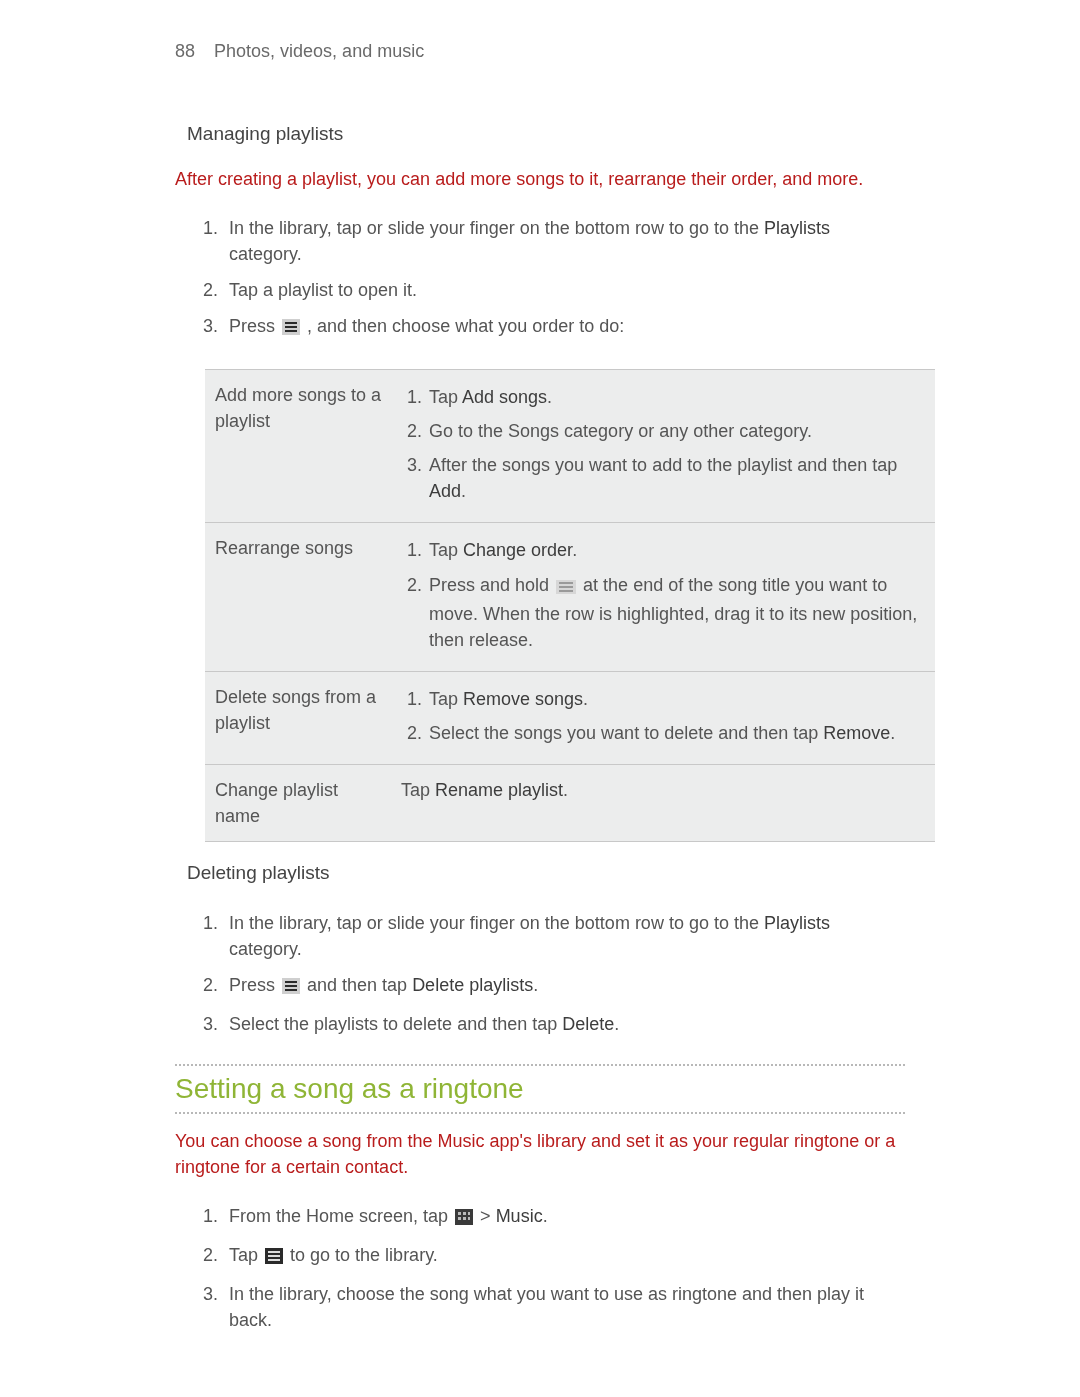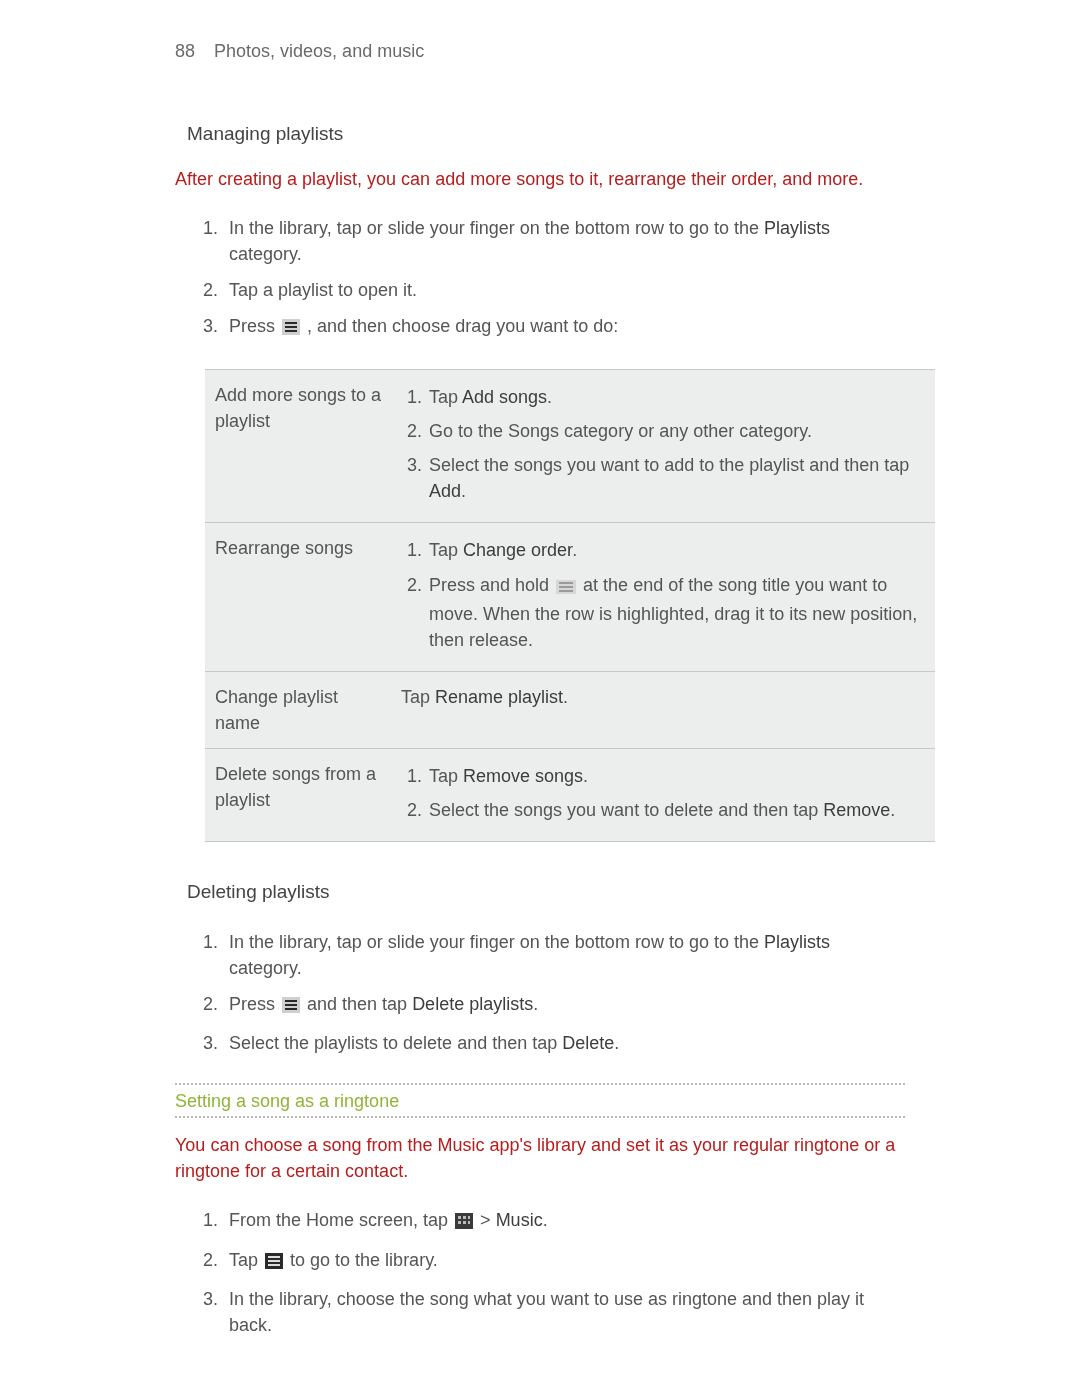--- a/index.html
+++ b/index.html
@@ -39,40 +39,40 @@
   .bold { color: #3d3d3d; font-weight: 400; }
   .icon {
     display: inline-block;
     vertical-align: -3px;
     margin: 0 2px;
   }
 
   table.opts {
     width: 100%;
     border-collapse: collapse;
-    margin: 8px 0 36px 30px;
+    margin: 8px 0 17px 30px;
   }
   table.opts td {
     border-top: 1px solid #c8c8c8;
     border-bottom: 1px solid #c8c8c8;
     padding: 12px 10px 12px 6px;
     vertical-align: top;
     background: #eceded;
     color: #555;
   }
   table.opts td.label { width: 190px; padding-left: 10px; }
   table.opts ol {
     list-style: decimal;
     margin-left: 26px;
   }
   table.opts ol li { padding: 2px 0 6px 2px; }
 
   .section-title {
     color: #8fb536;
-    font-size: 18px;
+    font-size: 28px;
     border-top: 2px dotted #b8b8b8;
     border-bottom: 2px dotted #b8b8b8;
     padding: 3px 0 2px 0;
     margin: 18px 0 14px 0;
     font-weight: 400;
   }
 </style>
 </head>
 <body>
 
@@ -92,33 +92,33 @@
   <li>
     <span>Press </span>
     <span class="icon">
       <svg width="18" height="16">
           <rect x="0" y="0" width="18" height="16" fill="#cfcfcf"></rect>
           <rect x="3" y="3" width="12" height="2" fill="#2a2a2a"></rect>
           <rect x="3" y="7" width="12" height="2" fill="#2a2a2a"></rect>
           <rect x="3" y="11" width="12" height="2" fill="#2a2a2a"></rect>
         </svg>
     </span>
-    <span> , and then choose drag you want to do:</span>
+    <span> , and then choose what you order to do:</span>
   </li>
 </ol>
 
 <table class="opts">
   <tbody>
       <tr>
     <td class="label">Add more songs to a playlist</td>
     <td>
       <ol>
         <li><span>Tap </span><span class="bold">Add songs</span><span>.</span></li>
         <li>Go to the Songs category or any other category.</li>
-        <li><span>Select the songs you want to add to the playlist and then tap </span><span class="bold">Add</span><span>.</span></li>
+        <li><span>After the songs you want to add to the playlist and then tap </span><span class="bold">Add</span><span>.</span></li>
       </ol>
     </td>
   </tr>
   <tr>
     <td class="label">Rearrange songs</td>
     <td>
       <ol>
         <li><span>Tap </span><span class="bold">Change order</span><span>.</span></li>
         <li>
           <span>Press and hold </span>
@@ -129,32 +129,32 @@
                   <rect x="3" y="6" width="14" height="2" fill="#9a9a9a"></rect>
                   <rect x="3" y="10" width="14" height="2" fill="#9a9a9a"></rect>
                 </svg>
           </span>
           <span> at the end of the song title you want to move. When the row is highlighted, drag it to its new position, then release.</span>
         </li>
       </ol>
     </td>
   </tr>
   <tr>
-    <td class="label">Change playlist name</td>
-    <td>
-      <span>Tap </span><span class="bold">Rename playlist</span><span>.</span>
-    </td>
-  </tr>
-  <tr>
     <td class="label">Delete songs from a playlist</td>
     <td>
       <ol>
         <li><span>Tap </span><span class="bold">Remove songs</span><span>.</span></li>
         <li><span>Select the songs you want to delete and then tap </span><span class="bold">Remove</span><span>.</span></li>
       </ol>
+    </td>
+  </tr>
+  <tr>
+    <td class="label">Change playlist name</td>
+    <td>
+      <span>Tap </span><span class="bold">Rename playlist</span><span>.</span>
     </td>
   </tr>
 </tbody>
   </table>
 
 <div class="section-heading">Deleting playlists</div>
 <ol class="main-steps">
   <li>
     <span>In the library, tap or slide your finger on the bottom row to go to the </span><span class="bold">Playlists</span><span> category.</span>
   </li>

